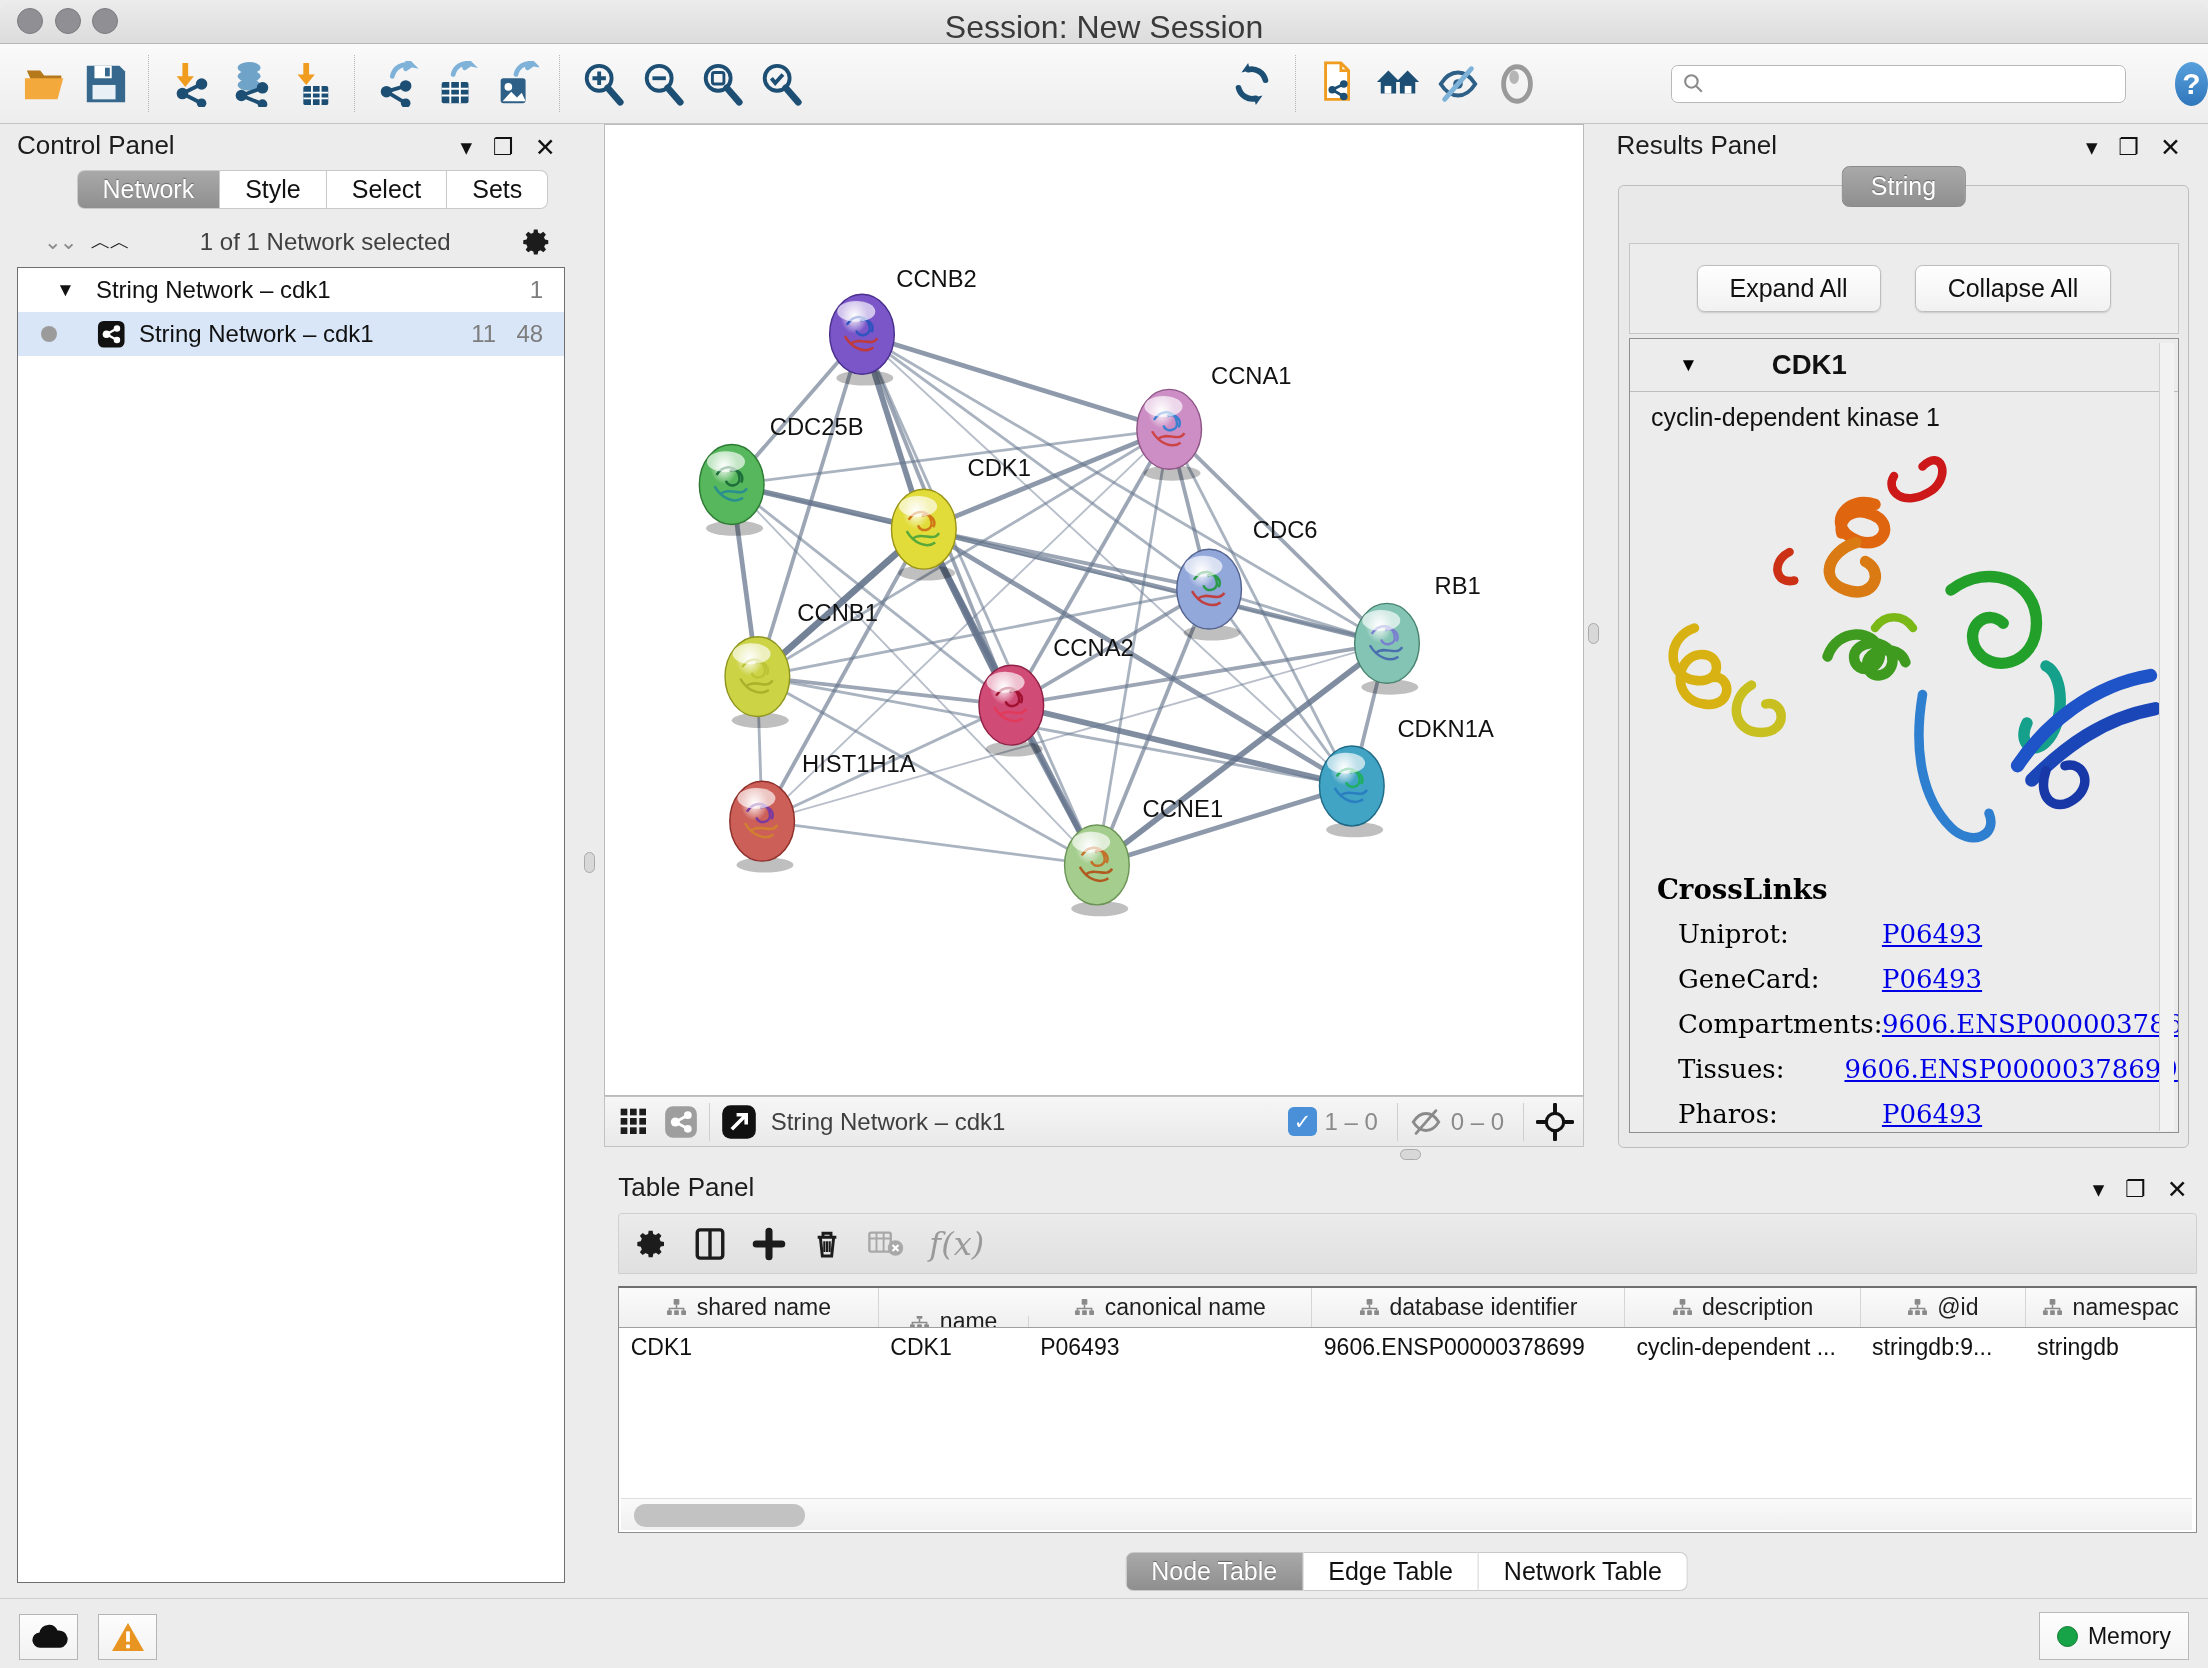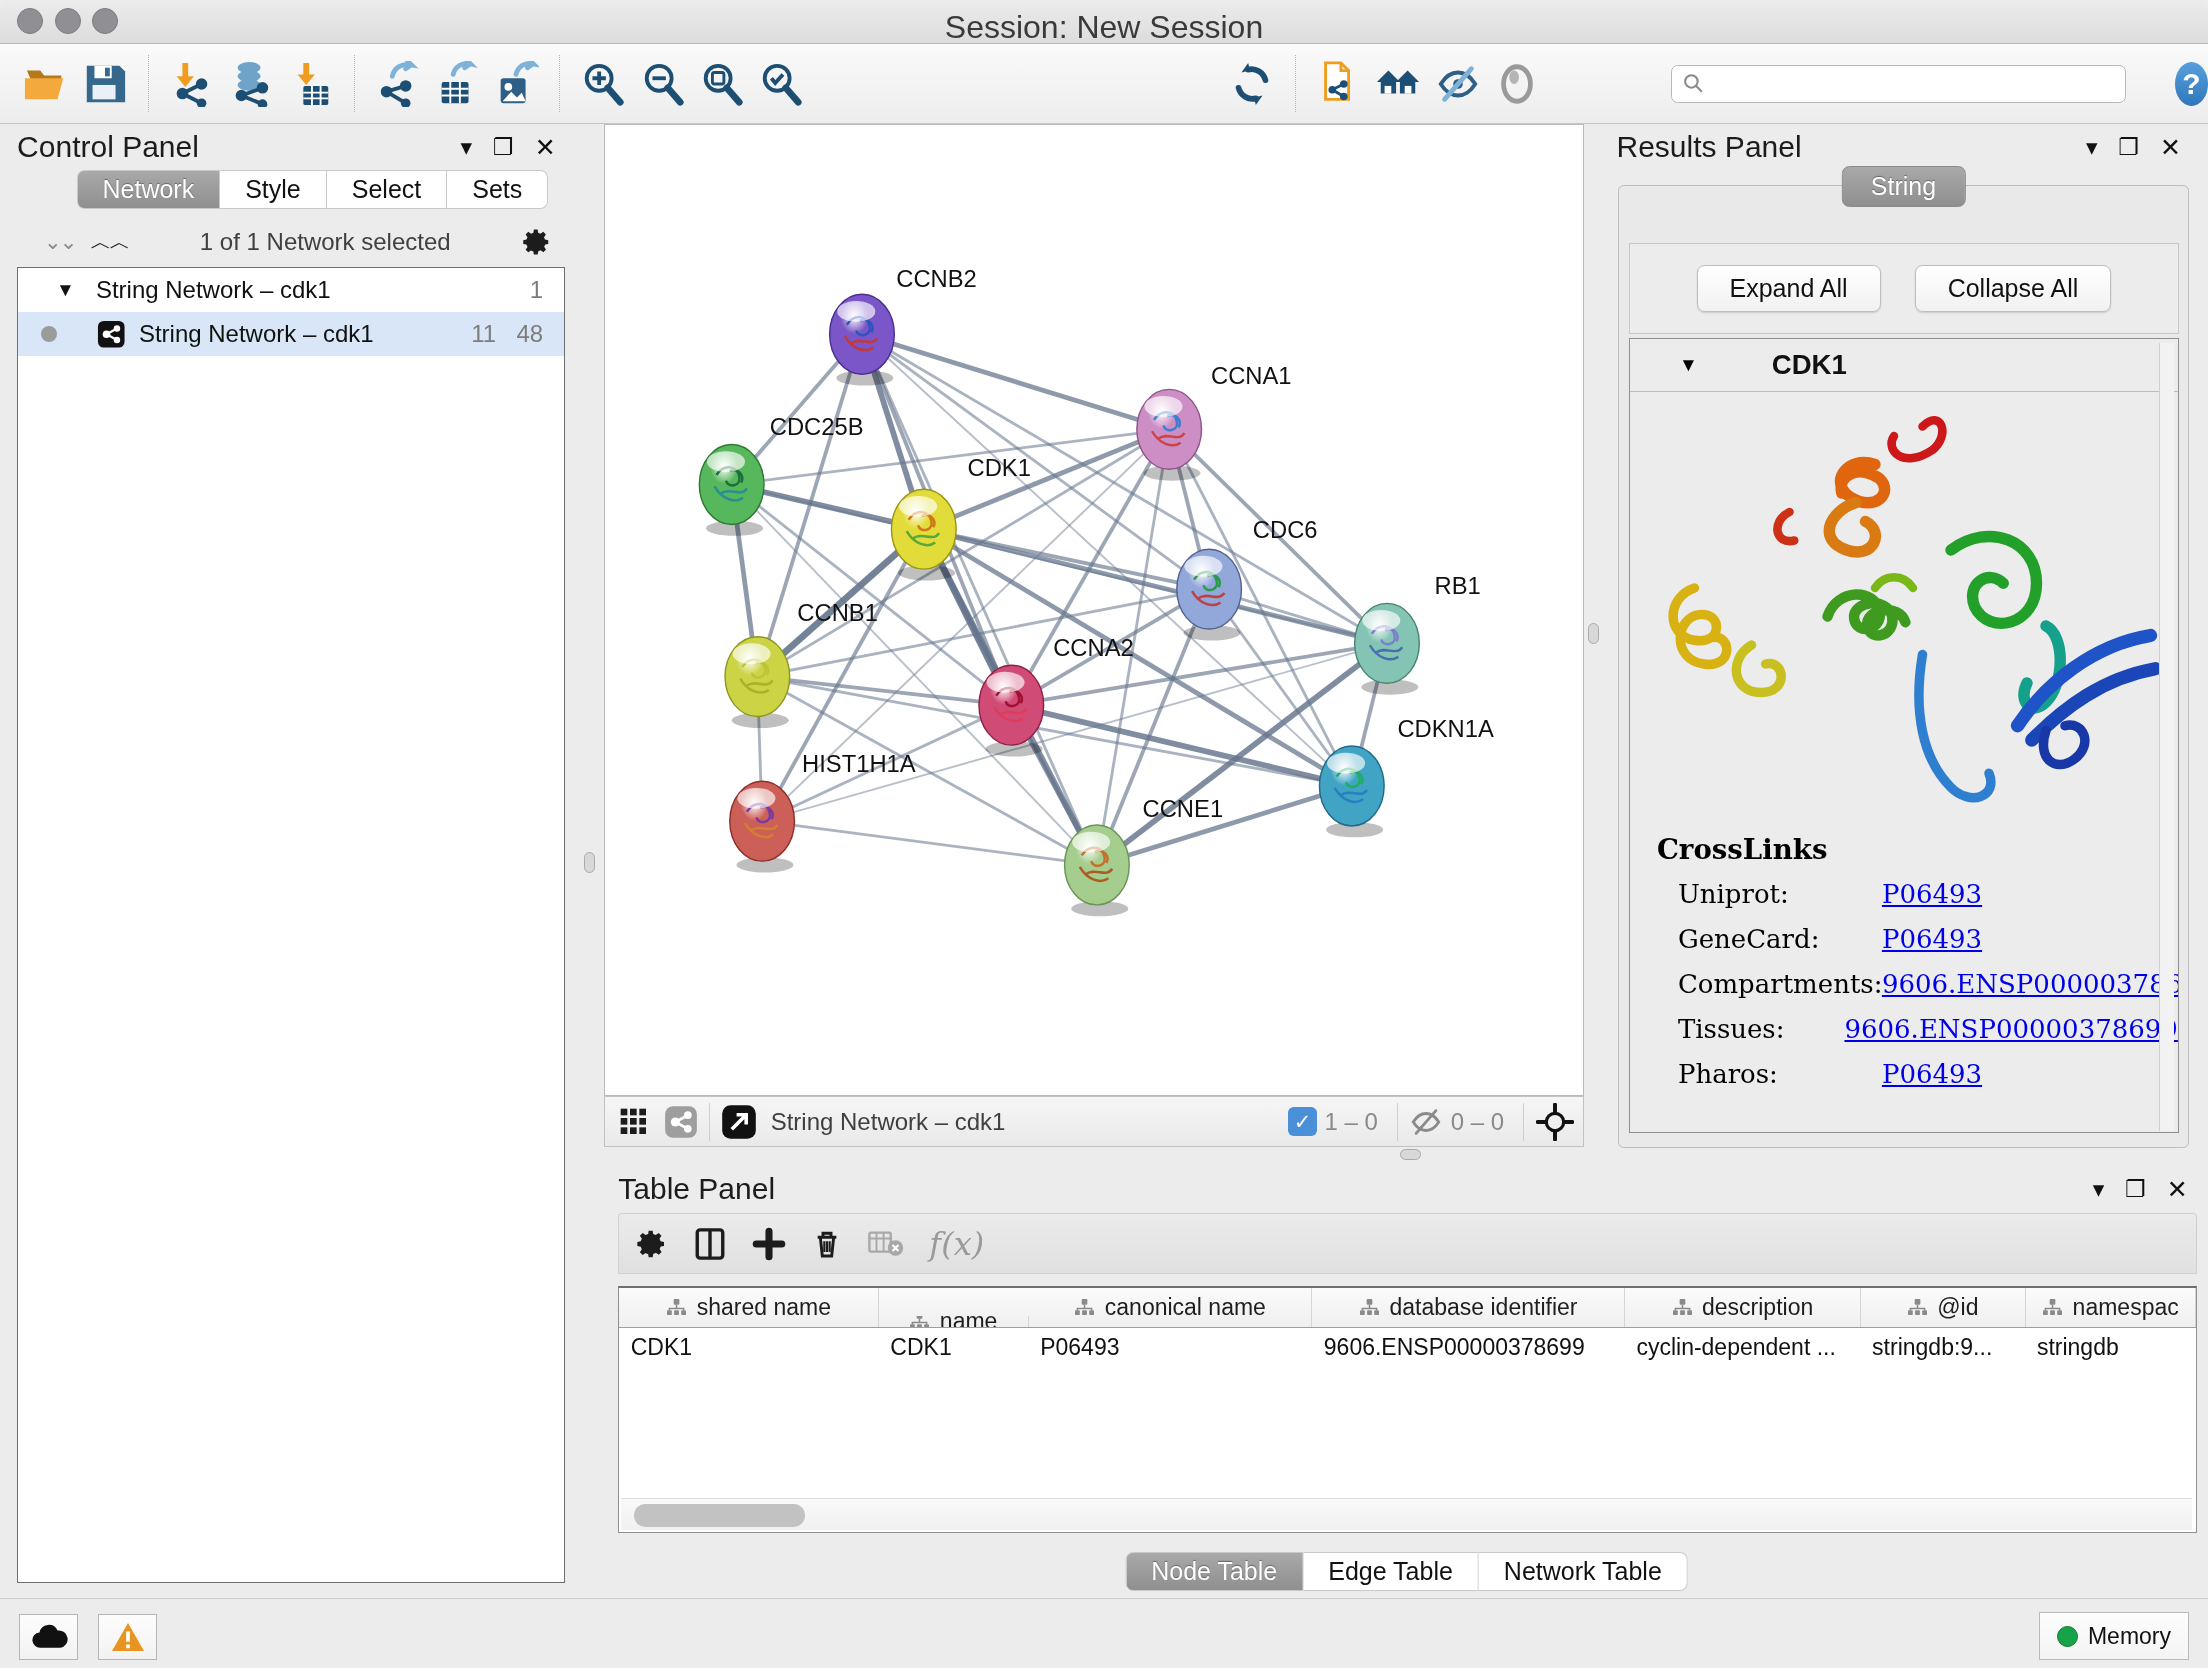--- a/index.html
+++ b/index.html
@@ -14,21 +14,21 @@
   
   #toolbar { left:0; top:44px; width:2208px; height:80px; background:linear-gradient(#fafafa,#ededed); border-bottom:1px solid #c5c5c5; display:flex; align-items:center; }
   .tb-sep { width:0; height:57px; border-left:1.9px dotted #b5b5b5; margin:0 13.3px; }
   .tb-ic { width:49px; height:49px; margin:0 6.7px; display:flex; align-items:center; justify-content:center; }
   .tb-ic svg { width:46px; height:46px; }
   #search-box { width:466px; height:38px; background:#fff; border:1px solid #b9b9b9; border-radius:6.7px; margin-left:124px; display:flex; align-items:center; padding:0 9.5px; }
   #search-box input { border:none; outline:none; font-size:23px; width:409px; background:transparent; }
   #help-btn { width:44px; height:44px; border-radius:50%; background:linear-gradient(#58a0dc,#2f77bb); color:#fff; font-size:30px; font-weight:bold; display:flex; align-items:center; justify-content:center; margin-left:49px; }
 
   
-  .panel-title { font-size:30px; color:#1c1c1c; }
+  .panel-title { font-size:26px; color:#1c1c1c; }
   .ph-controls { position:absolute; top:0; right:9.5px; display:flex; gap:21px; align-items:center; height:36px; }
   .ph-controls span { font-size:23px; color:#111; }
   .ph-close { font-weight:bold; font-size:25px !important; }
 
   
   #control-panel { left:9.5px; top:124px; width:563px; height:1465px; }
   #cp-header { left:7.6px; top:5.7px; width:548px; height:36px; }
   .tabrow { display:flex; }
   .tab { font-size:25px; padding:3.8px 25px; background:#fff; border:1px solid #c9c9c9; border-left:none; color:#111; }
   .tab:first-child { border-left:1px solid #c9c9c9; border-radius:7.6px 0 0 7.6px; }
@@ -582,20 +582,21 @@
   <div id="rp-outer" class="abs">
     <div id="rp-btnbox" class="abs">
       <button class="rp-btn">Expand All</button>
       <button class="rp-btn">Collapse All</button>
     </div>
     <div id="rp-content" class="abs">
       <div id="cdk1-row">
         <span style="margin-left:49px;font-size:19px">▼</span>
         <span id="cdk1-name">CDK1</span>
       </div>
+      <div id="cdk1-desc">cyclin-dependent kinase 1</div>
       <svg width="533" height="418" viewBox="0 0 560 440" style="display:block;margin:5.7px auto 0">
         <g fill="none" stroke-linecap="round">
           <path d="M300 30 C320 10 330 40 310 55 C280 75 260 55 270 40" stroke="#cc1818" stroke-width="9"></path>
           <path d="M250 70 C220 60 200 90 225 105 C250 120 270 100 255 85 C235 70 210 80 215 100" stroke="#e0650f" stroke-width="12"></path>
           <path d="M230 110 C200 120 190 150 220 160 C250 170 260 140 240 130" stroke="#d97b12" stroke-width="12"></path>
           <path d="M160 120 C140 130 145 155 165 150" stroke="#cc3015" stroke-width="9"></path>
           <path d="M60 200 C30 210 30 250 60 255 C90 260 90 225 65 228 C40 231 35 275 70 280 C100 285 100 250 80 252" stroke="#d8b212" stroke-width="10"></path>
           <path d="M120 260 C95 275 100 310 130 310 C160 310 155 275 135 280" stroke="#c8c020" stroke-width="10"></path>
           <path d="M200 230 C210 200 250 200 255 225 C258 245 230 250 228 232 C226 214 262 208 268 230 C272 250 245 258 242 240 C239 222 275 215 282 236" stroke="#3f9b1f" stroke-width="11"></path>
           <path d="M330 160 C370 130 420 150 420 195 C420 240 370 250 355 220 C345 195 370 180 385 195" stroke="#22a02a" stroke-width="12"></path>

